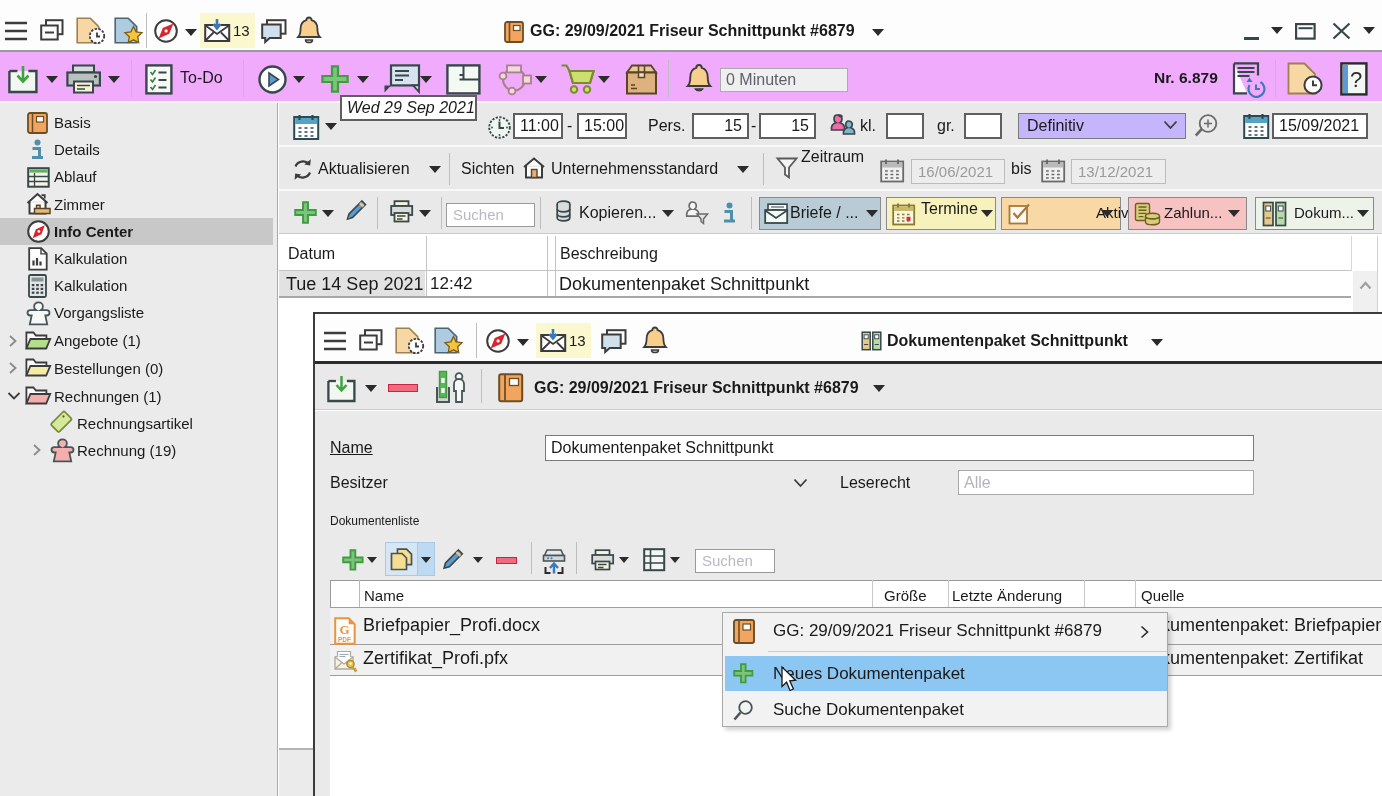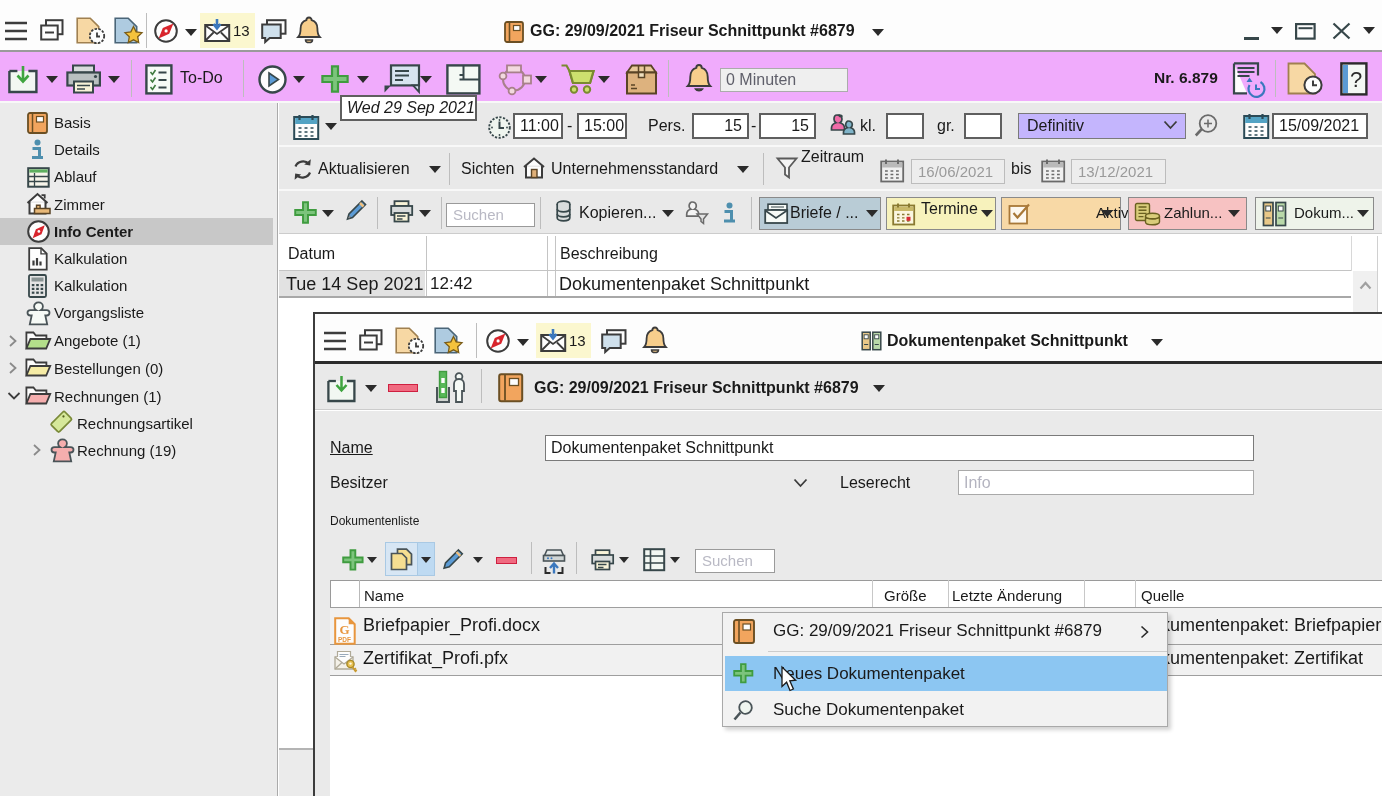--- a/index.html
+++ b/index.html
@@ -570,21 +570,21 @@
   <div class="lbl t600" style="left:219px;top:65px;font-size:16px;">GG: 29/09/2021 Friseur Schnittpunkt #6879</div>
   <div class="arrow-dn" style="left:558px;top:71px;"></div>
 
   <div class="lbl" style="left:15px;top:125px;text-decoration:underline;font-size:16px;">Name</div>
   <div class="inp" style="left:230px;top:121px;width:709px;height:26px;border-color:#7a7a7a;">Dokumentenpaket Schnittpunkt</div>
   <div class="lbl" style="left:15px;top:160px;font-size:16px;">Besitzer</div>
   <svg style="left:478px;top:164px;" width="15" height="11">
         <path d="M1.5 1.5 l6 6.5 6-6.5" stroke="#3c3c3c" stroke-width="1.8" fill="none"></path>
       </svg>
   <div class="lbl" style="left:525px;top:160px;font-size:16px;">Leserecht</div>
-  <div class="inp" style="left:643px;top:156px;width:296px;height:25px;border-color:#a9a9a9;color:#b4b4c0;">Info</div>
+  <div class="inp" style="left:643px;top:156px;width:296px;height:25px;border-color:#a9a9a9;color:#b4b4c0;">Alle</div>
   <div class="lbl" style="left:15px;top:200px;font-size:12px;">Dokumentenliste</div>
 
   <svg style="left:27px;top:235px;" width="22" height="22">
         <path d="M8.5 1.2 h4.8 v7.3 h7.3 v4.8 h-7.3 v7.3 h-4.8 v-7.3 h-7.3 v-4.8 h7.3 z" fill="#7cc47c" stroke="#3f9c3f" stroke-width="1.9"></path>
       </svg>
   <div class="arrow-dn" style="left:52px;top:243px;border-left-width:5px;border-right-width:5px;border-top-width:6px;"></div>
   <div class="abs" style="left:70px;top:228px;width:33px;height:34px;background:#d7e6f4;border:1px solid #a9c9e4;"></div>
   <div class="abs" style="left:103px;top:228px;width:17px;height:34px;background:#bedaf2;border:1px solid #a9c9e4;border-left:none;"></div>
   <svg style="left:75px;top:234px;" width="24" height="23">
         <path d="M7.5 5 v-3.8 h9 l5 5 v10.5 h-5" fill="#f5de91" stroke="#4a5458" stroke-width="1.7"></path>

